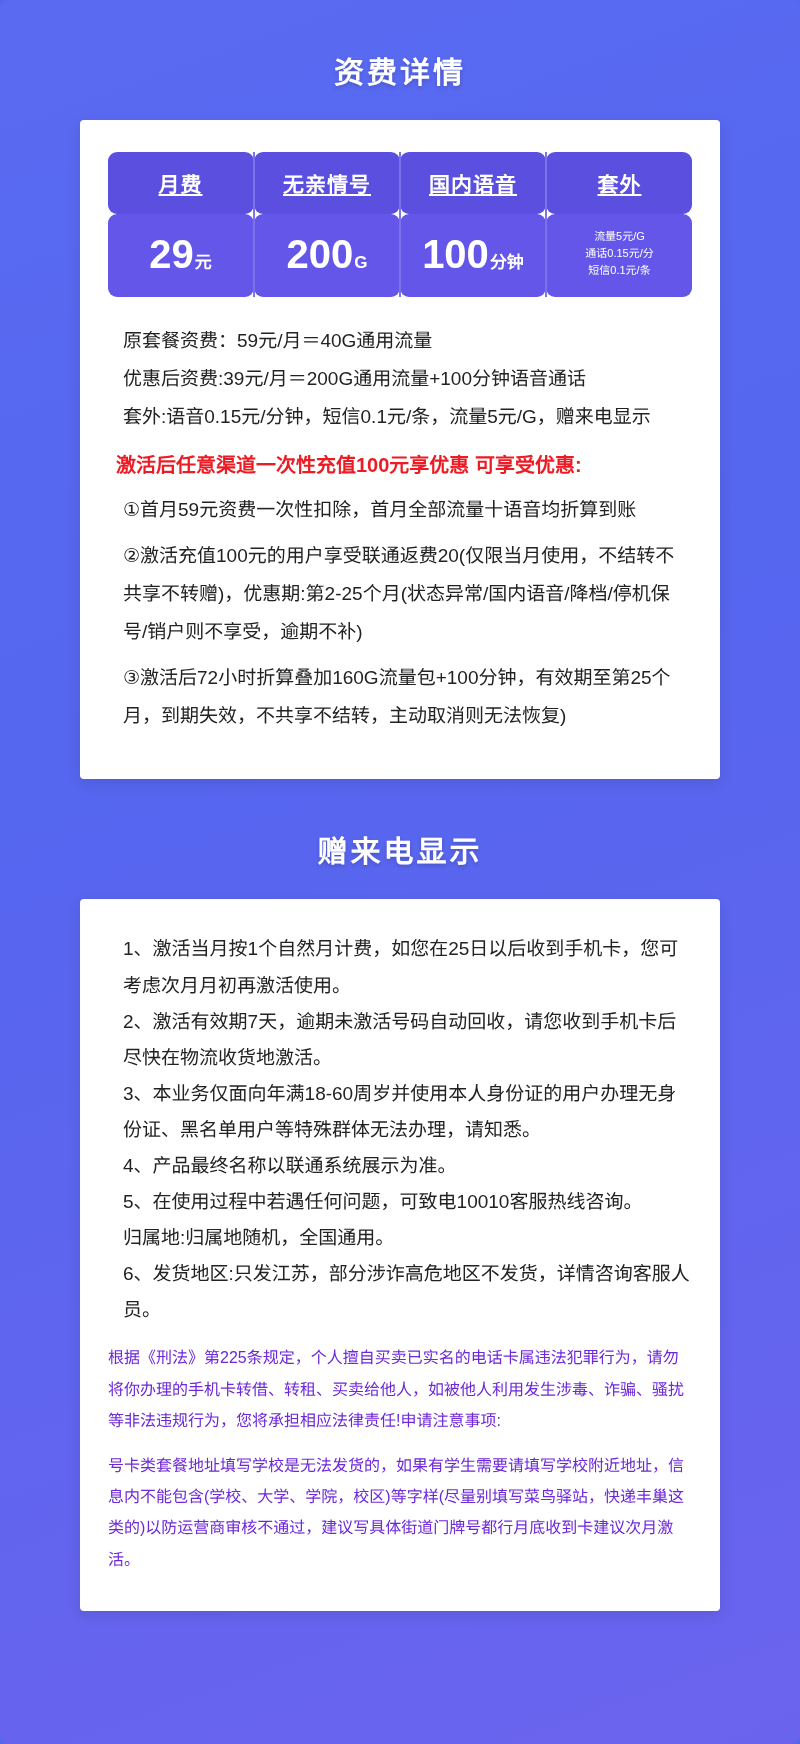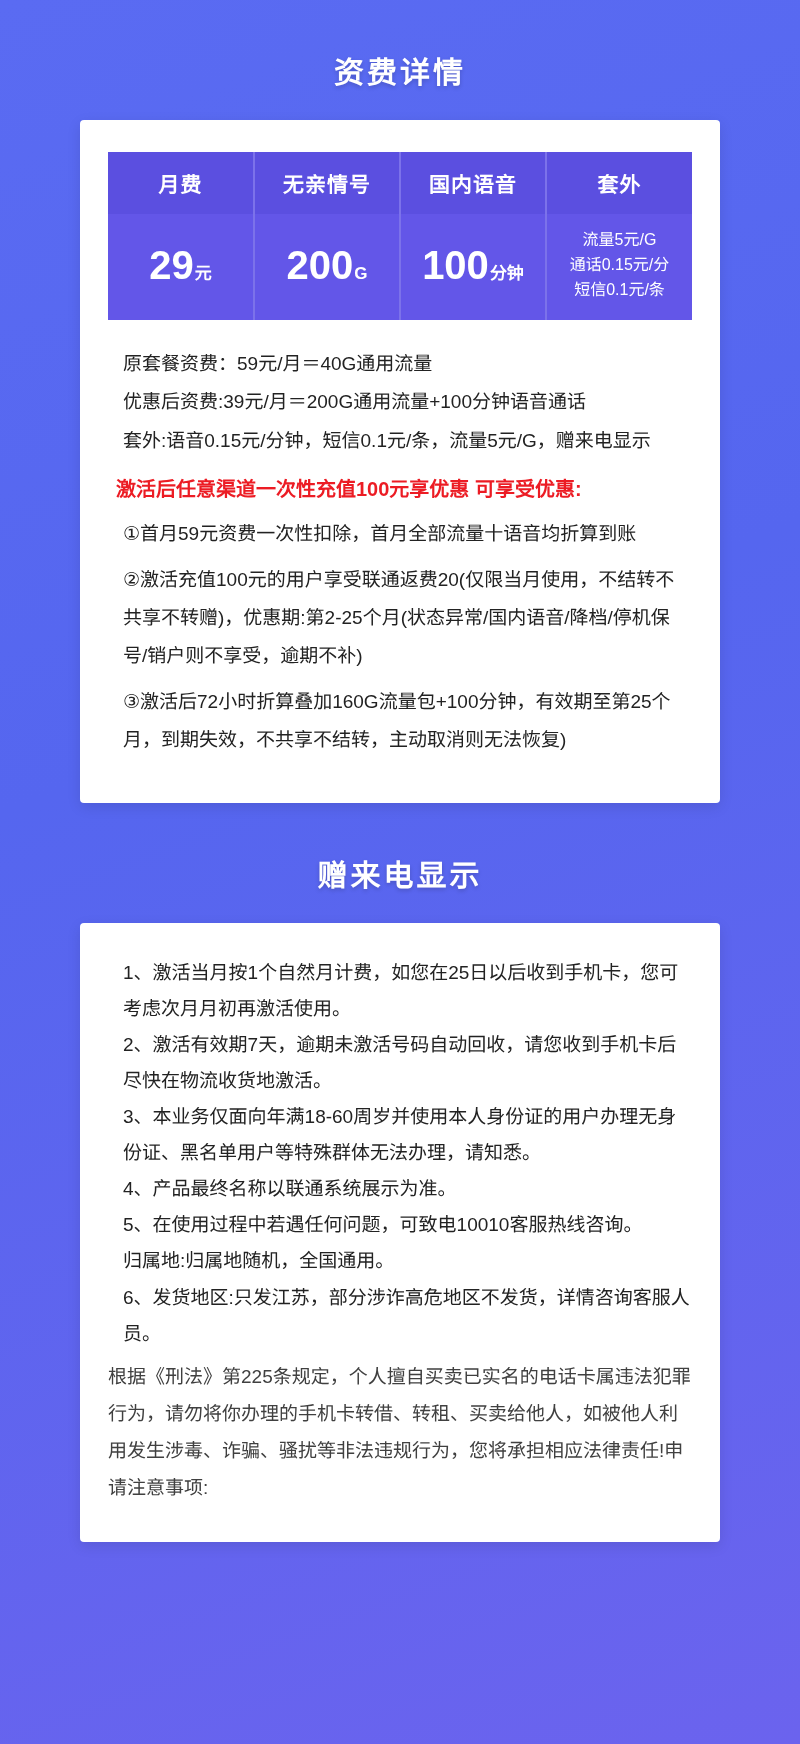--- a/index.html
+++ b/index.html
@@ -1,15 +1,15 @@
 <!DOCTYPE html>
 <html lang="zh-CN"><head>
 <meta charset="utf-8">
 <style>
-  * { box-sizing: border-box; margin: 0; padding: 0; }
+  * { box-sizing: border-box; margin: 0; padding: 0; border-radius: 9px; }
   html, body {
     width: 800px;
     background: #5566f0;
     font-family: "Liberation Sans", "DejaVu Sans", sans-serif;
   }
   body {
     width: 800px;
     min-height: 1744px;
     background: linear-gradient(160deg, #5a6bf2 0%, #5566ef 40%, #6b63ee 100%);
     padding: 0 0 40px 0;
@@ -39,20 +39,21 @@
     margin-bottom: 26px;
   }
   .spec-table th {
     background: #5b4fe0;
     color: #fff;
     font-size: 21px;
     font-weight: bold;
     padding: 16px 0;
     border-right: 2px solid #7c72ea;
     letter-spacing: 1px;
+    text-decoration: underline;
   }
   .spec-table th:last-child { border-right: none; }
   .spec-table td {
     background: #6356e8;
     color: #fff;
     text-align: center;
     padding: 14px 0 18px 0;
     border-right: 2px solid #7c72ea;
     vertical-align: middle;
     height: 78px;
@@ -62,45 +63,45 @@
     font-size: 40px;
     font-weight: bold;
     line-height: 1;
   }
   .unit {
     font-size: 17px;
     font-weight: bold;
     margin-left: 1px;
   }
   .small-lines {
-    font-size: 16px;
+    font-size: 11px;
     line-height: 1.55;
   }
   
   .para {
     font-size: 19px;
     color: #222;
     line-height: 1.9;
     margin: 0 0 2px 15px;
   }
   .para.loose { line-height: 2.0; margin-bottom: 8px; }
   .red {
     color: #ec1c24;
     font-weight: bold;
     font-size: 20px;
     line-height: 2.0;
     margin: 10px 0 6px 8px;
   }
   .red.block { margin-top: 16px; }
   .tips-list .para { margin-bottom: 0; }
   .tips-red {
-    color: #404040;
-    font-size: 19px;
+    color: #6d28d9;
+    font-size: 16px;
     line-height: 1.95;
-    margin-top: 6px;
+    margin-top: 14px;
   }
 </style>
 </head>
 <body>
 
 <div class="section-title">资费详情</div>
 
 <div class="card">
 
   <table class="spec-table">
@@ -152,13 +153,14 @@
   <div class="tips-list">
     <p class="para">1、激活当月按1个自然月计费，如您在25日以后收到手机卡，您可考虑次月月初再激活使用。</p>
     <p class="para">2、激活有效期7天，逾期未激活号码自动回收，请您收到手机卡后尽快在物流收货地激活。</p>
     <p class="para">3、本业务仅面向年满18-60周岁并使用本人身份证的用户办理无身份证、黑名单用户等特殊群体无法办理，请知悉。</p>
     <p class="para">4、产品最终名称以联通系统展示为准。</p>
     <p class="para">5、在使用过程中若遇任何问题，可致电10010客服热线咨询。</p>
     <p class="para">归属地:归属地随机，全国通用。</p>
     <p class="para">6、发货地区:只发江苏，部分涉诈高危地区不发货，详情咨询客服人员。</p>
   </div>
   <p class="tips-red">根据《刑法》第225条规定，个人擅自买卖已实名的电话卡属违法犯罪行为，请勿将你办理的手机卡转借、转租、买卖给他人，如被他人利用发生涉毒、诈骗、骚扰等非法违规行为，您将承担相应法律责任!申请注意事项:</p>
+  <p class="tips-red">号卡类套餐地址填写学校是无法发货的，如果有学生需要请填写学校附近地址，信息内不能包含(学校、大学、学院，校区)等字样(尽量别填写菜鸟驿站，快递丰巢这类的)以防运营商审核不通过，建议写具体街道门牌号都行月底收到卡建议次月激活。</p>
 </div>
 
 </body></html>

